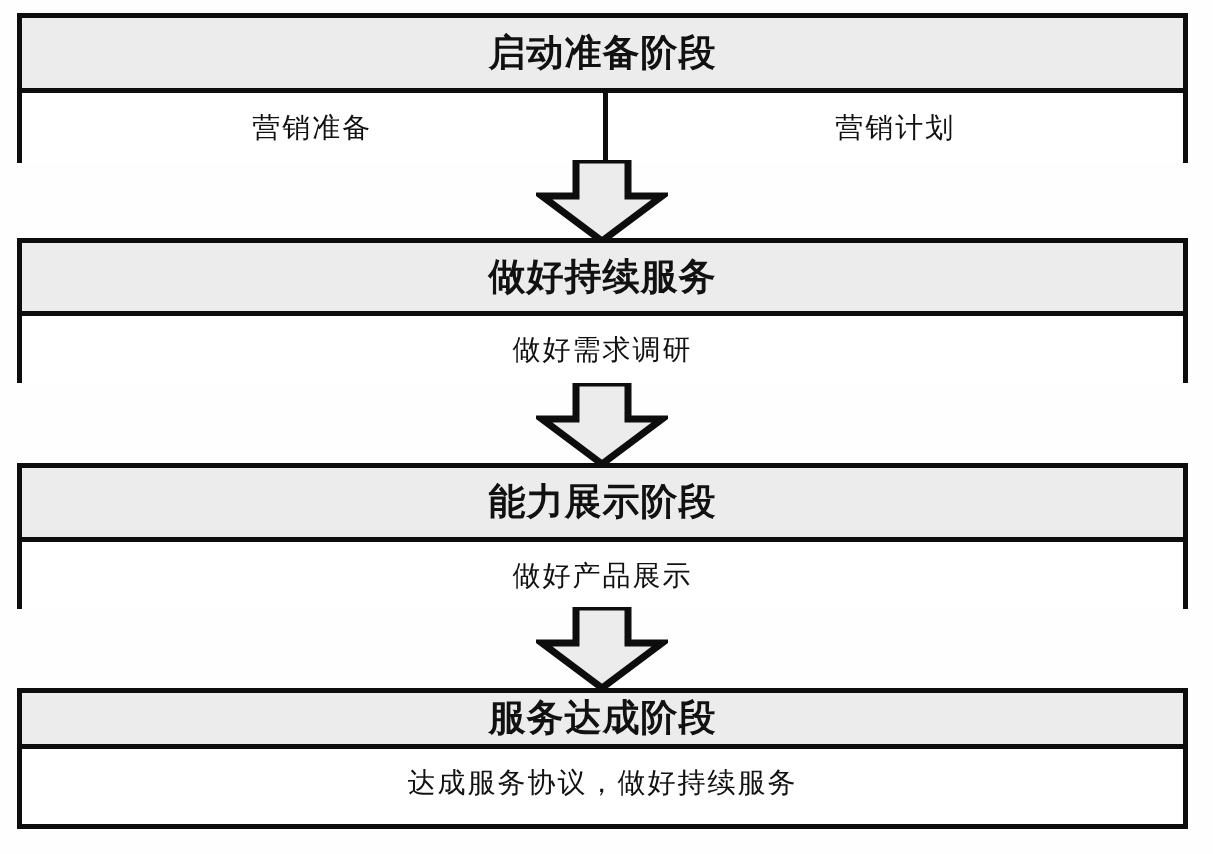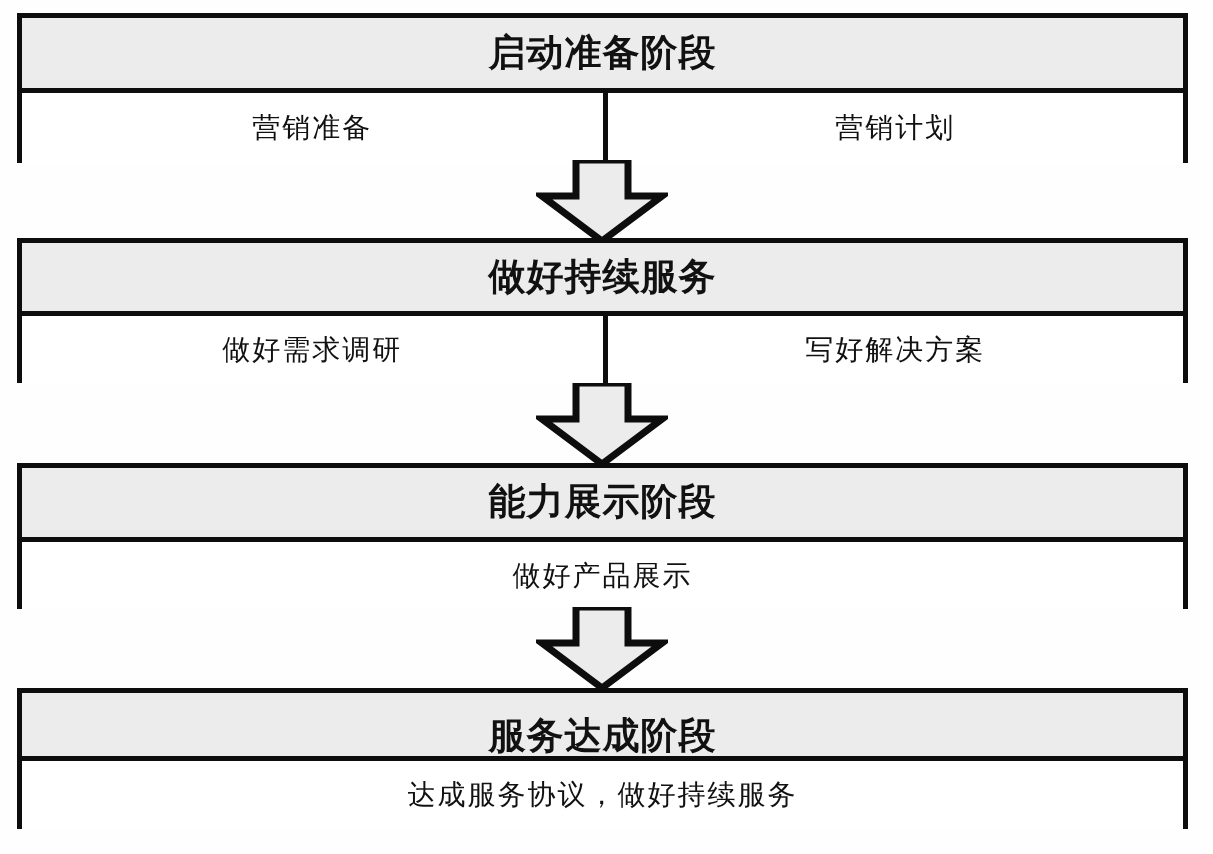--- a/index.html
+++ b/index.html
@@ -88,21 +88,21 @@
 
   #stage-2 { top: 238px; height: 145px; }
   #stage-2 .stage-header { height: 73px; }
   #stage-2 .stage-body   { height: 67px; }
 
   #stage-3 { top: 463px; height: 146px; }
   #stage-3 .stage-header { height: 74px; }
   #stage-3 .stage-body   { height: 67px; flex-direction: column; }
 
   #stage-4 { top: 688px; height: 141px; }
-  #stage-4 .stage-header { height: 68px; align-items: flex-end; }
+  #stage-4 .stage-header { height: 56px; }
   #stage-4 .stage-body   { height: 68px; }
 
   
   .connector {
     position: absolute;
     left: 536px;
     width: 132px;
     height: 84px;
   }
   .connector svg { display: block; width: 132px; height: 84px; }
@@ -137,23 +137,20 @@
   </div>
 
   <div class="stage" id="stage-2">
     <div class="stage-header">
       <span class="stage-title">做好持续服务</span>
     </div>
     <div class="stage-body">
       <div class="stage-cell">
         <span class="cell-label">做好需求调研</span>
       </div>
-      <div class="stage-cell">
-        <span class="cell-label">写好解决方案</span>
-      </div>
     </div>
   </div>
 
   <div class="connector" id="connector-2">
     <svg viewBox="0 0 132 84" xmlns="http://www.w3.org/2000/svg">
       <polygon points="40,0 92,0 92,36 126,36 66,81 6,36 40,36" fill="#ececec" stroke="#0d0d0d" stroke-width="7" stroke-linejoin="miter"></polygon>
     </svg>
   </div>
 
   <div class="stage" id="stage-3">

